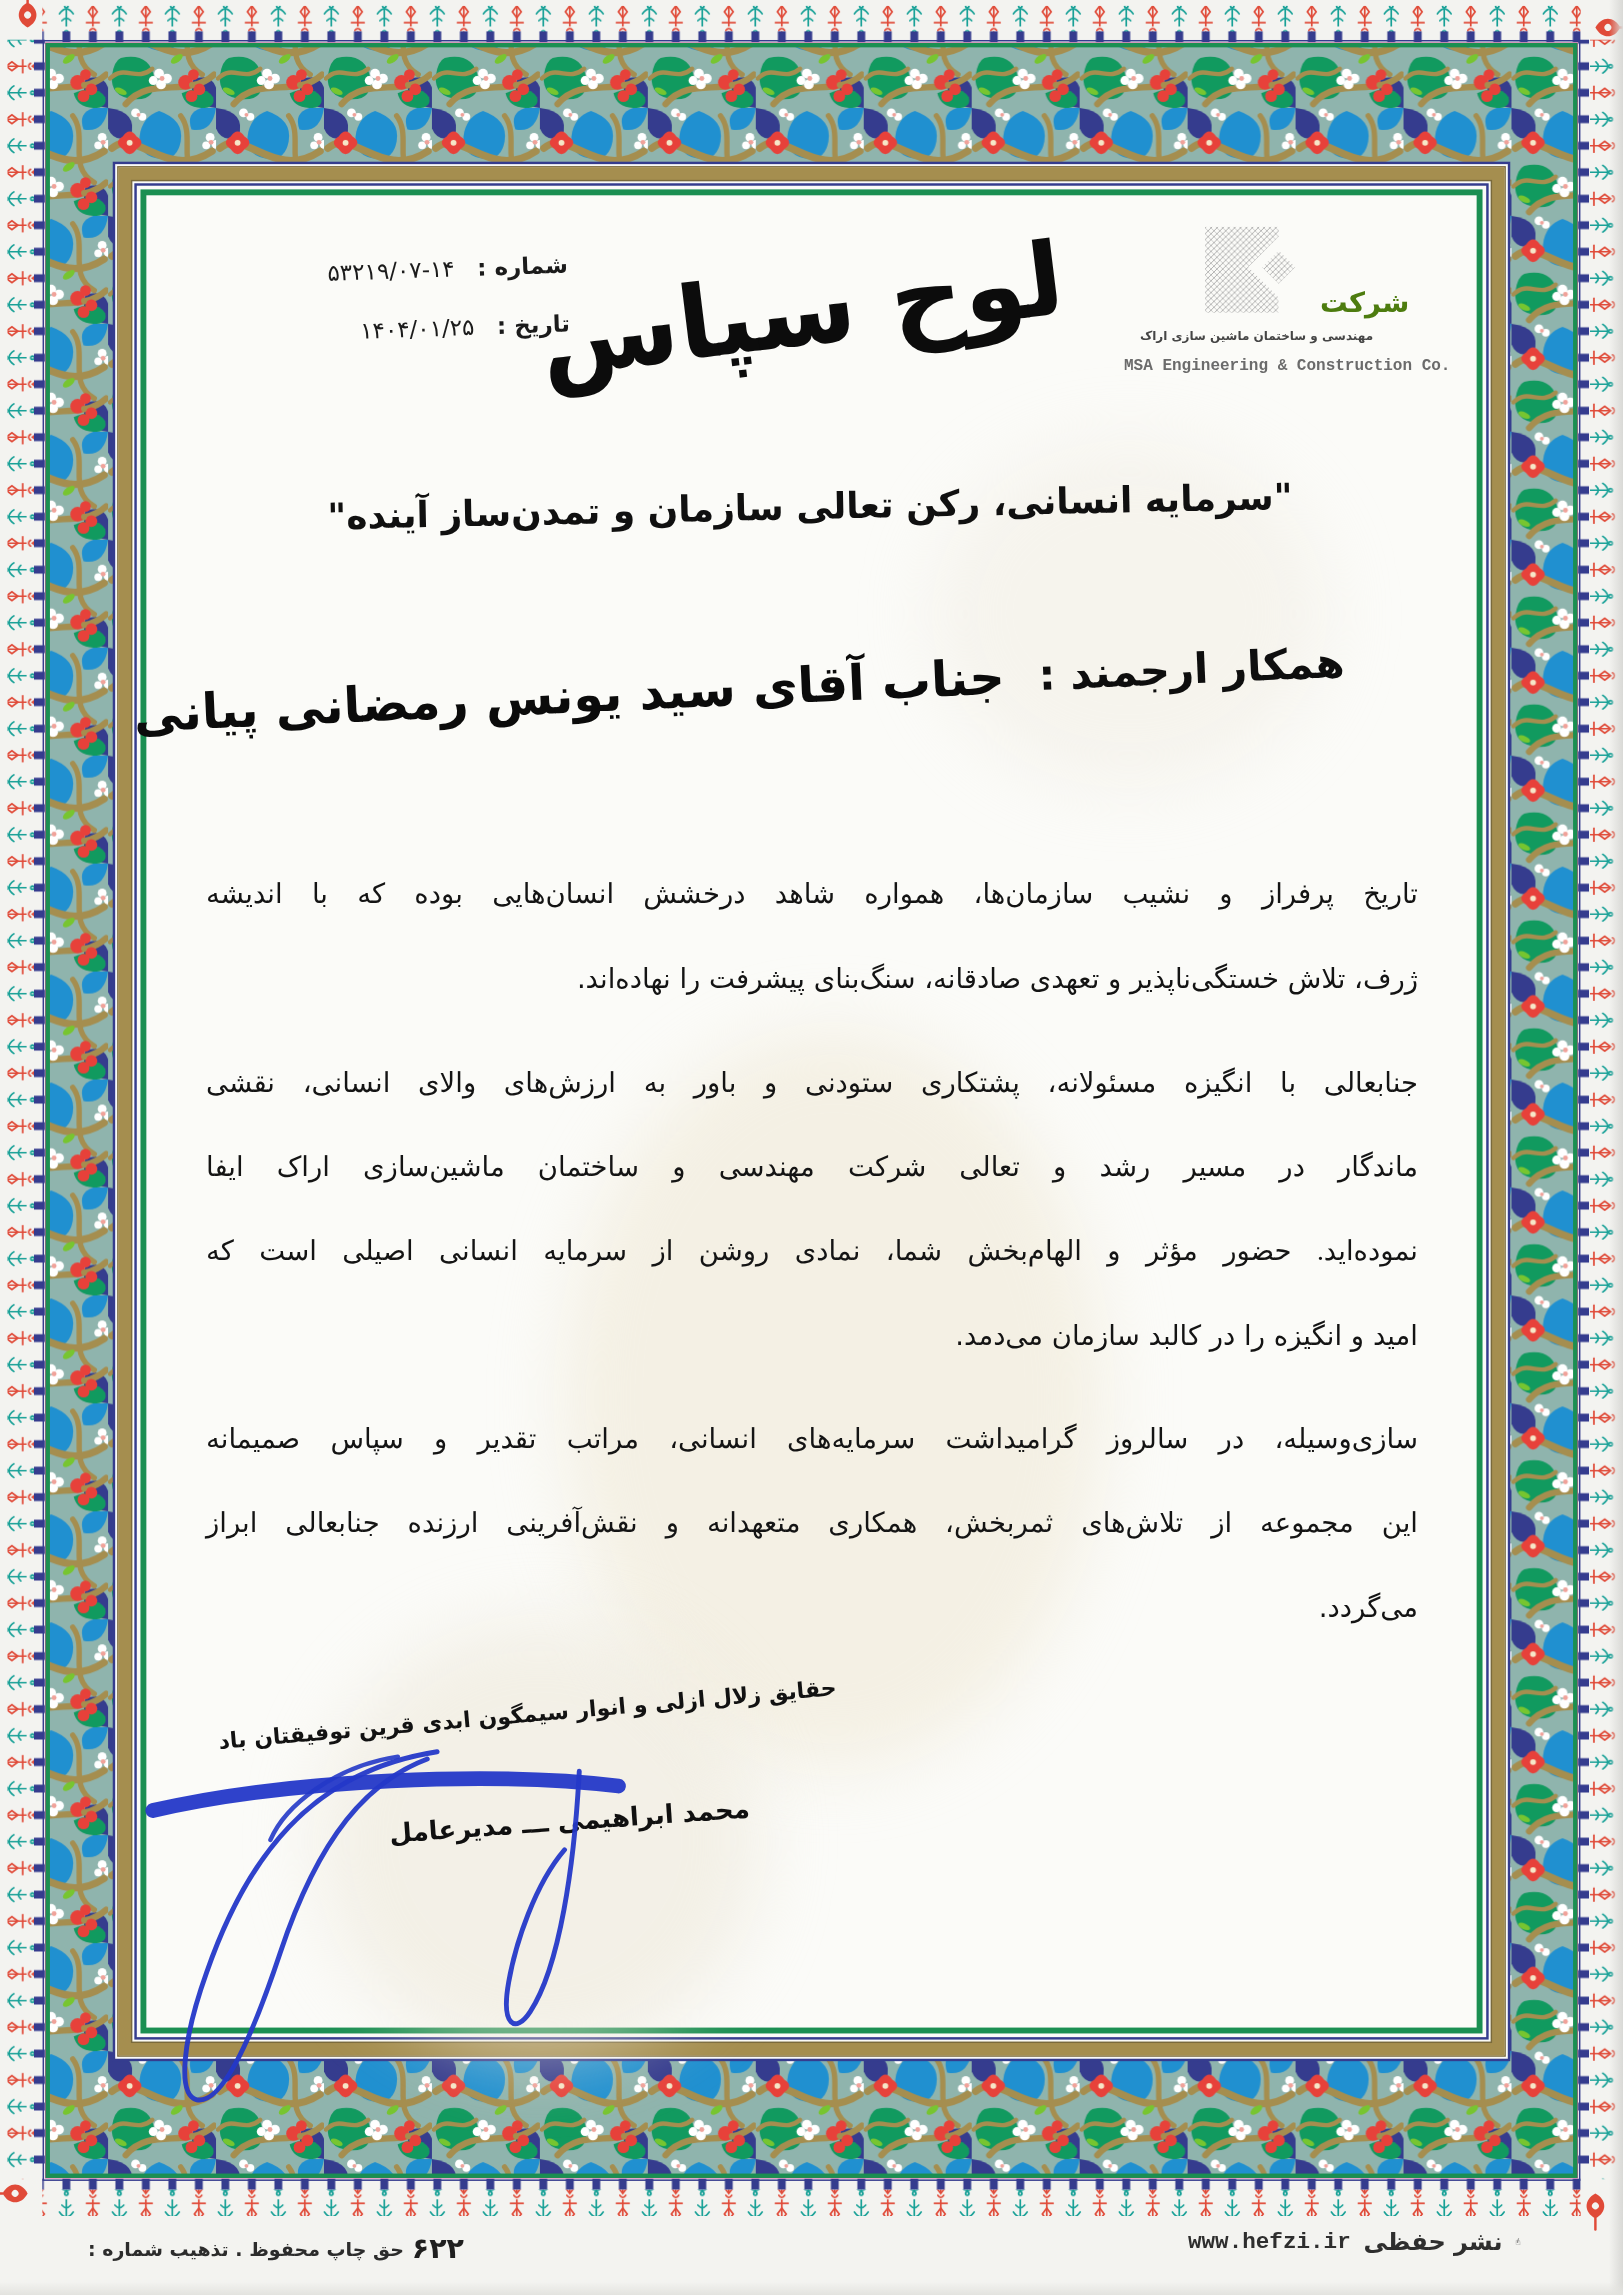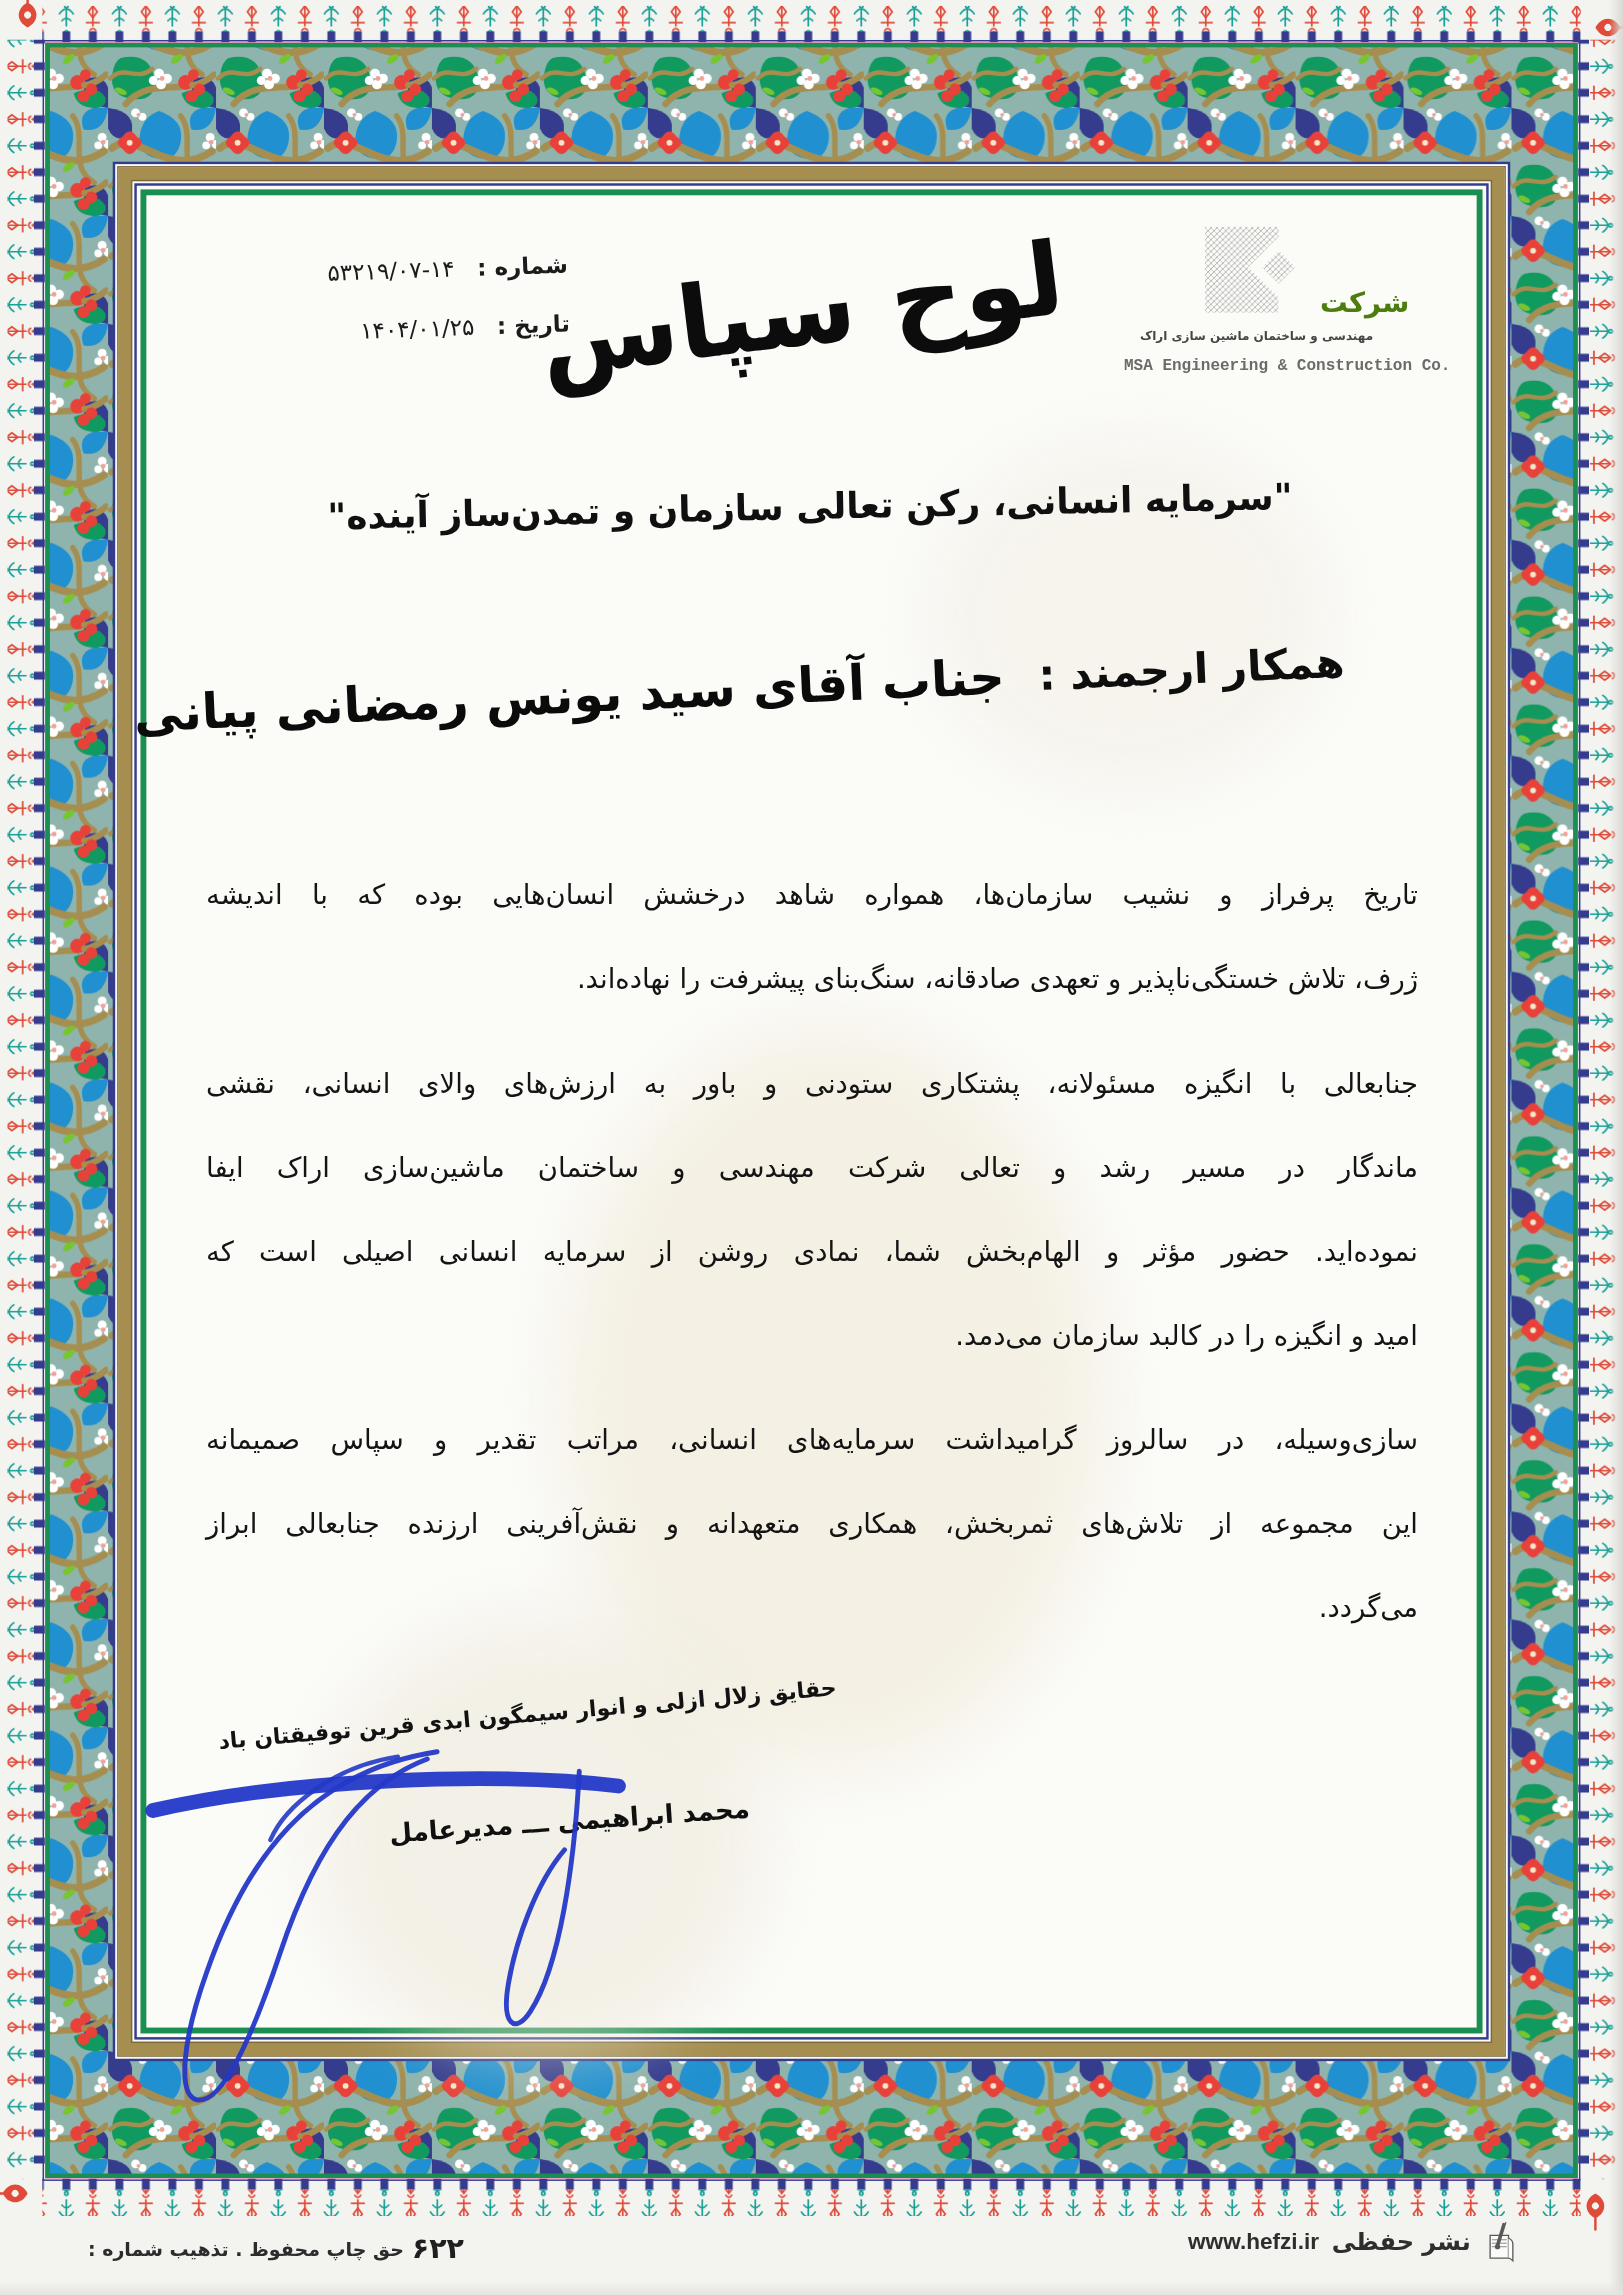--- a/index.html
+++ b/index.html
@@ -40,39 +40,39 @@
 
   .recipient{position:absolute;left:231px;top:658px;width:1114px;display:flex;
         flex-direction:row;align-items:center;gap:34px;transform:rotate(-2.5deg);}
   .recipient .r-lbl{font-size:42px;font-weight:bold;color:#0e0e0e;white-space:nowrap;}
   .recipient .r-name{font-size:49px;font-weight:bold;color:#0b0b0b;white-space:nowrap;}
 
   
   .bodytxt{position:absolute;left:206px;top:852px;width:1212px;font-size:27.5px;color:#141414;}
   .para{margin:0 0 20.6px 0;}
   .bline{height:84px;line-height:84px;}
-  .just{text-align:justify;text-align-last:justify;}
+  .just{text-align:justify;text-align-last:justify;font-family:Liberation Serif, serif;}
   .lastline{text-align:right;}
 
   
   .blessing{position:absolute;left:211px;top:1702px;width:633px;text-align:center;
         font-size:22px;font-weight:bold;color:#121212;transform:rotate(-5deg);white-space:nowrap;}
   .signame{position:absolute;left:324px;top:1806px;width:491px;text-align:center;
         font-size:26px;font-weight:bold;color:#101010;transform:rotate(-4deg);white-space:nowrap;}
   .sig-svg{position:absolute;left:123px;top:1737px;z-index:5;}
 
   
   .foot-left{position:absolute;left:88px;top:2232px;display:flex;flex-direction:row;
         align-items:center;gap:7.9px;direction:rtl;}
   .foot-left .fl-txt{font-size:19px;font-weight:bold;color:#2c2c2c;}
   .foot-left .fl-num{font-size:28.5px;font-weight:bold;color:#1f1f1f;}
   .foot-right{position:absolute;left:1188px;top:2218px;width:334px;display:flex;
         flex-direction:row;align-items:center;justify-content:flex-start;gap:12.8px;direction:rtl;}
   .foot-right .pub-fa{font-size:24px;font-weight:bold;color:#2e2e2e;white-space:nowrap;}
-  .foot-right .pub-url{font-family:Liberation Sans, sans-serif;font-weight:bold;
+  .foot-right .pub-url{font-family:Liberation Mono, monospace;font-weight:bold;
         font-size:22.6px;color:#2e2e2e;direction:ltr;white-space:nowrap;}
 </style>
 </head>
 <body>
 
 <div class="page">
 
   <svg class="borderart" width="1623" height="2295" viewBox="0 0 3307 4677" aria-hidden="true">
     <defs>
       <pattern id="band" width="220" height="220" patternUnits="userSpaceOnUse">

